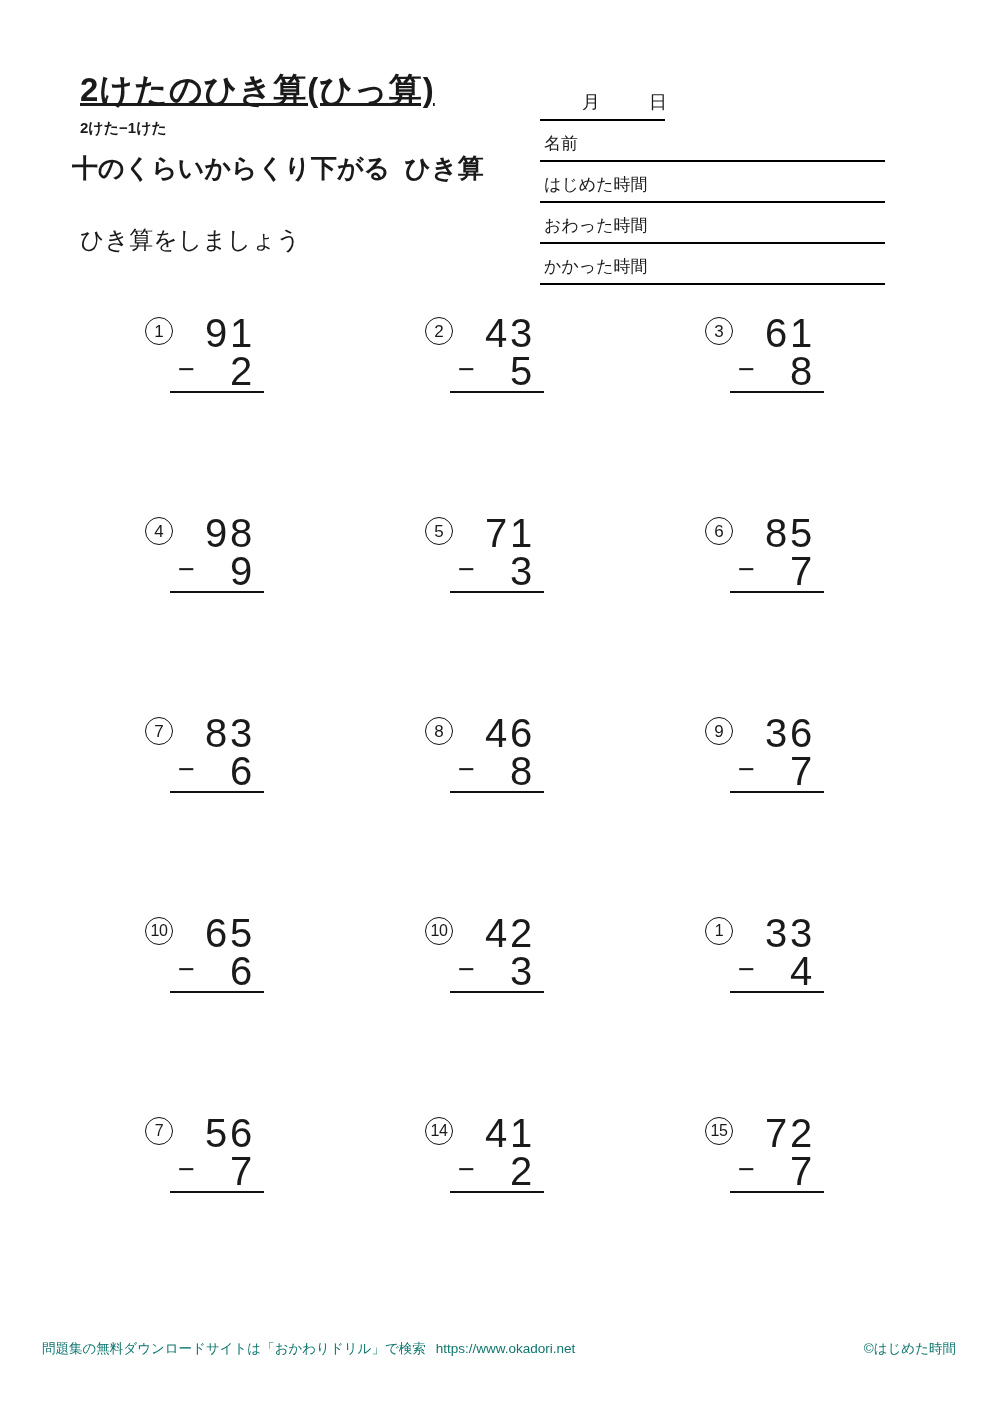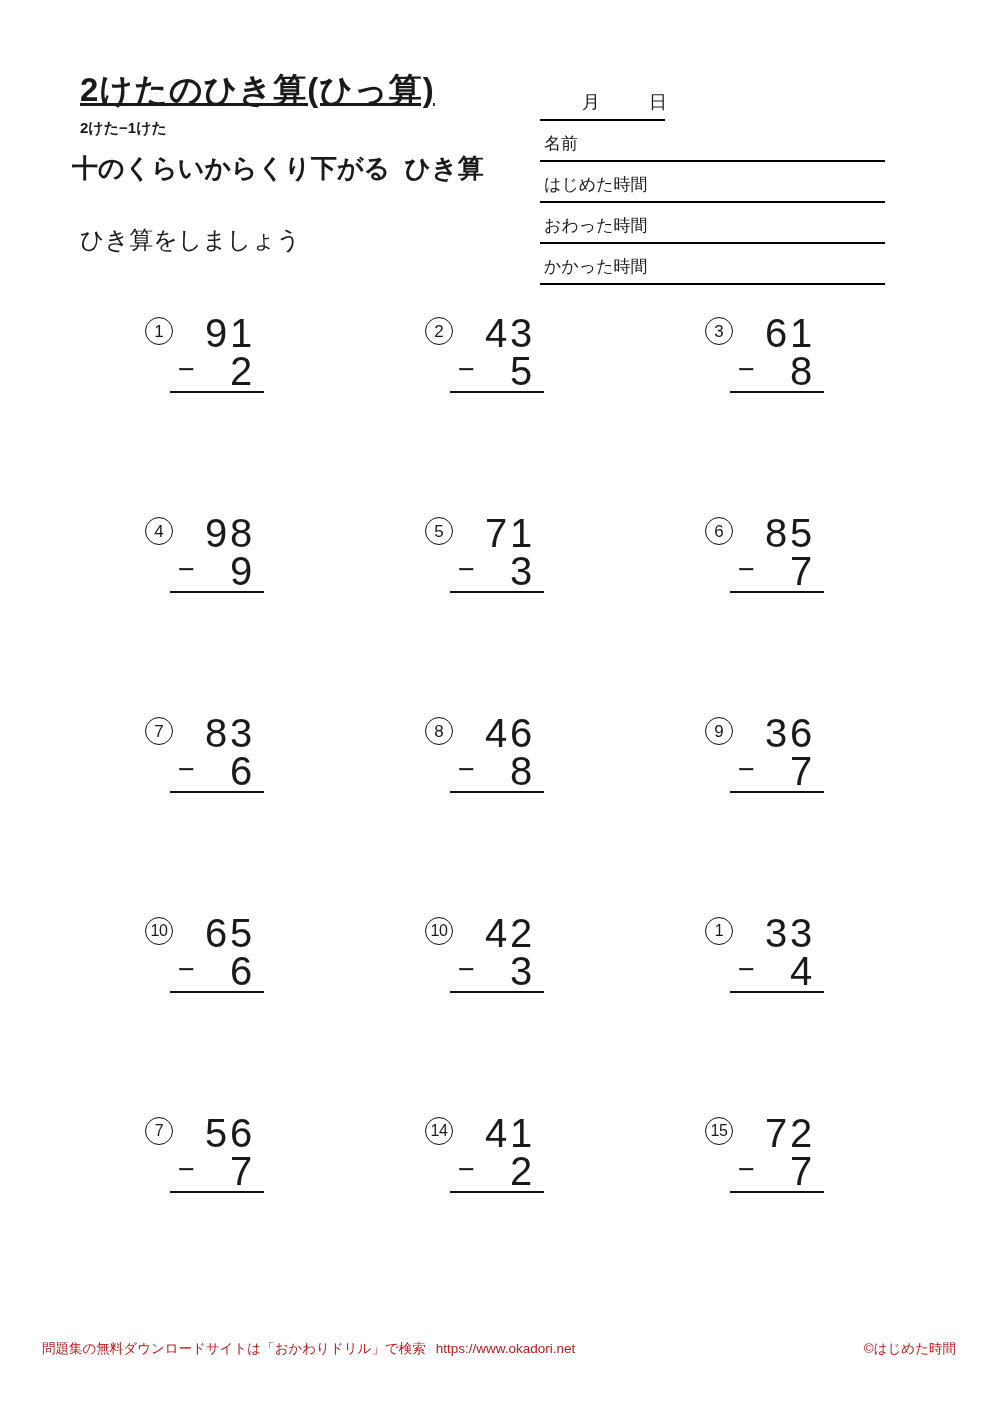--- a/index.html
+++ b/index.html
@@ -69,21 +69,21 @@
   .minuend span { width:20px; text-align:center; }
   .subrow {
     display:flex; justify-content:space-between; align-items:center;
     padding-left:8px; padding-right:14px;
     font-size:40px; line-height:38px;
   }
   .subrow .minus { font-size:29px; line-height:38px; margin-top:-4px; }
   .subrow .sub   { width:20px; text-align:center; }
 
   
-  .footer { top:1340px; font-size:13.5px; color:#b91c1c; }
+  .footer { top:1340px; font-size:13.5px; color:#0f766e; }
   .footer-left  { left:42px; }
   .footer-right { right:44px; }
   .footer-left .url { margin-left:10px; }
 </style>
 </head>
 <body>
 
 <div class="abs title">2けたのひき算(ひっ算)</div>
 <div class="abs sub1">2けた−1けた</div>
 <div class="abs sub2">十のくらいからくり下がる&nbsp;&nbsp;ひき算</div>

